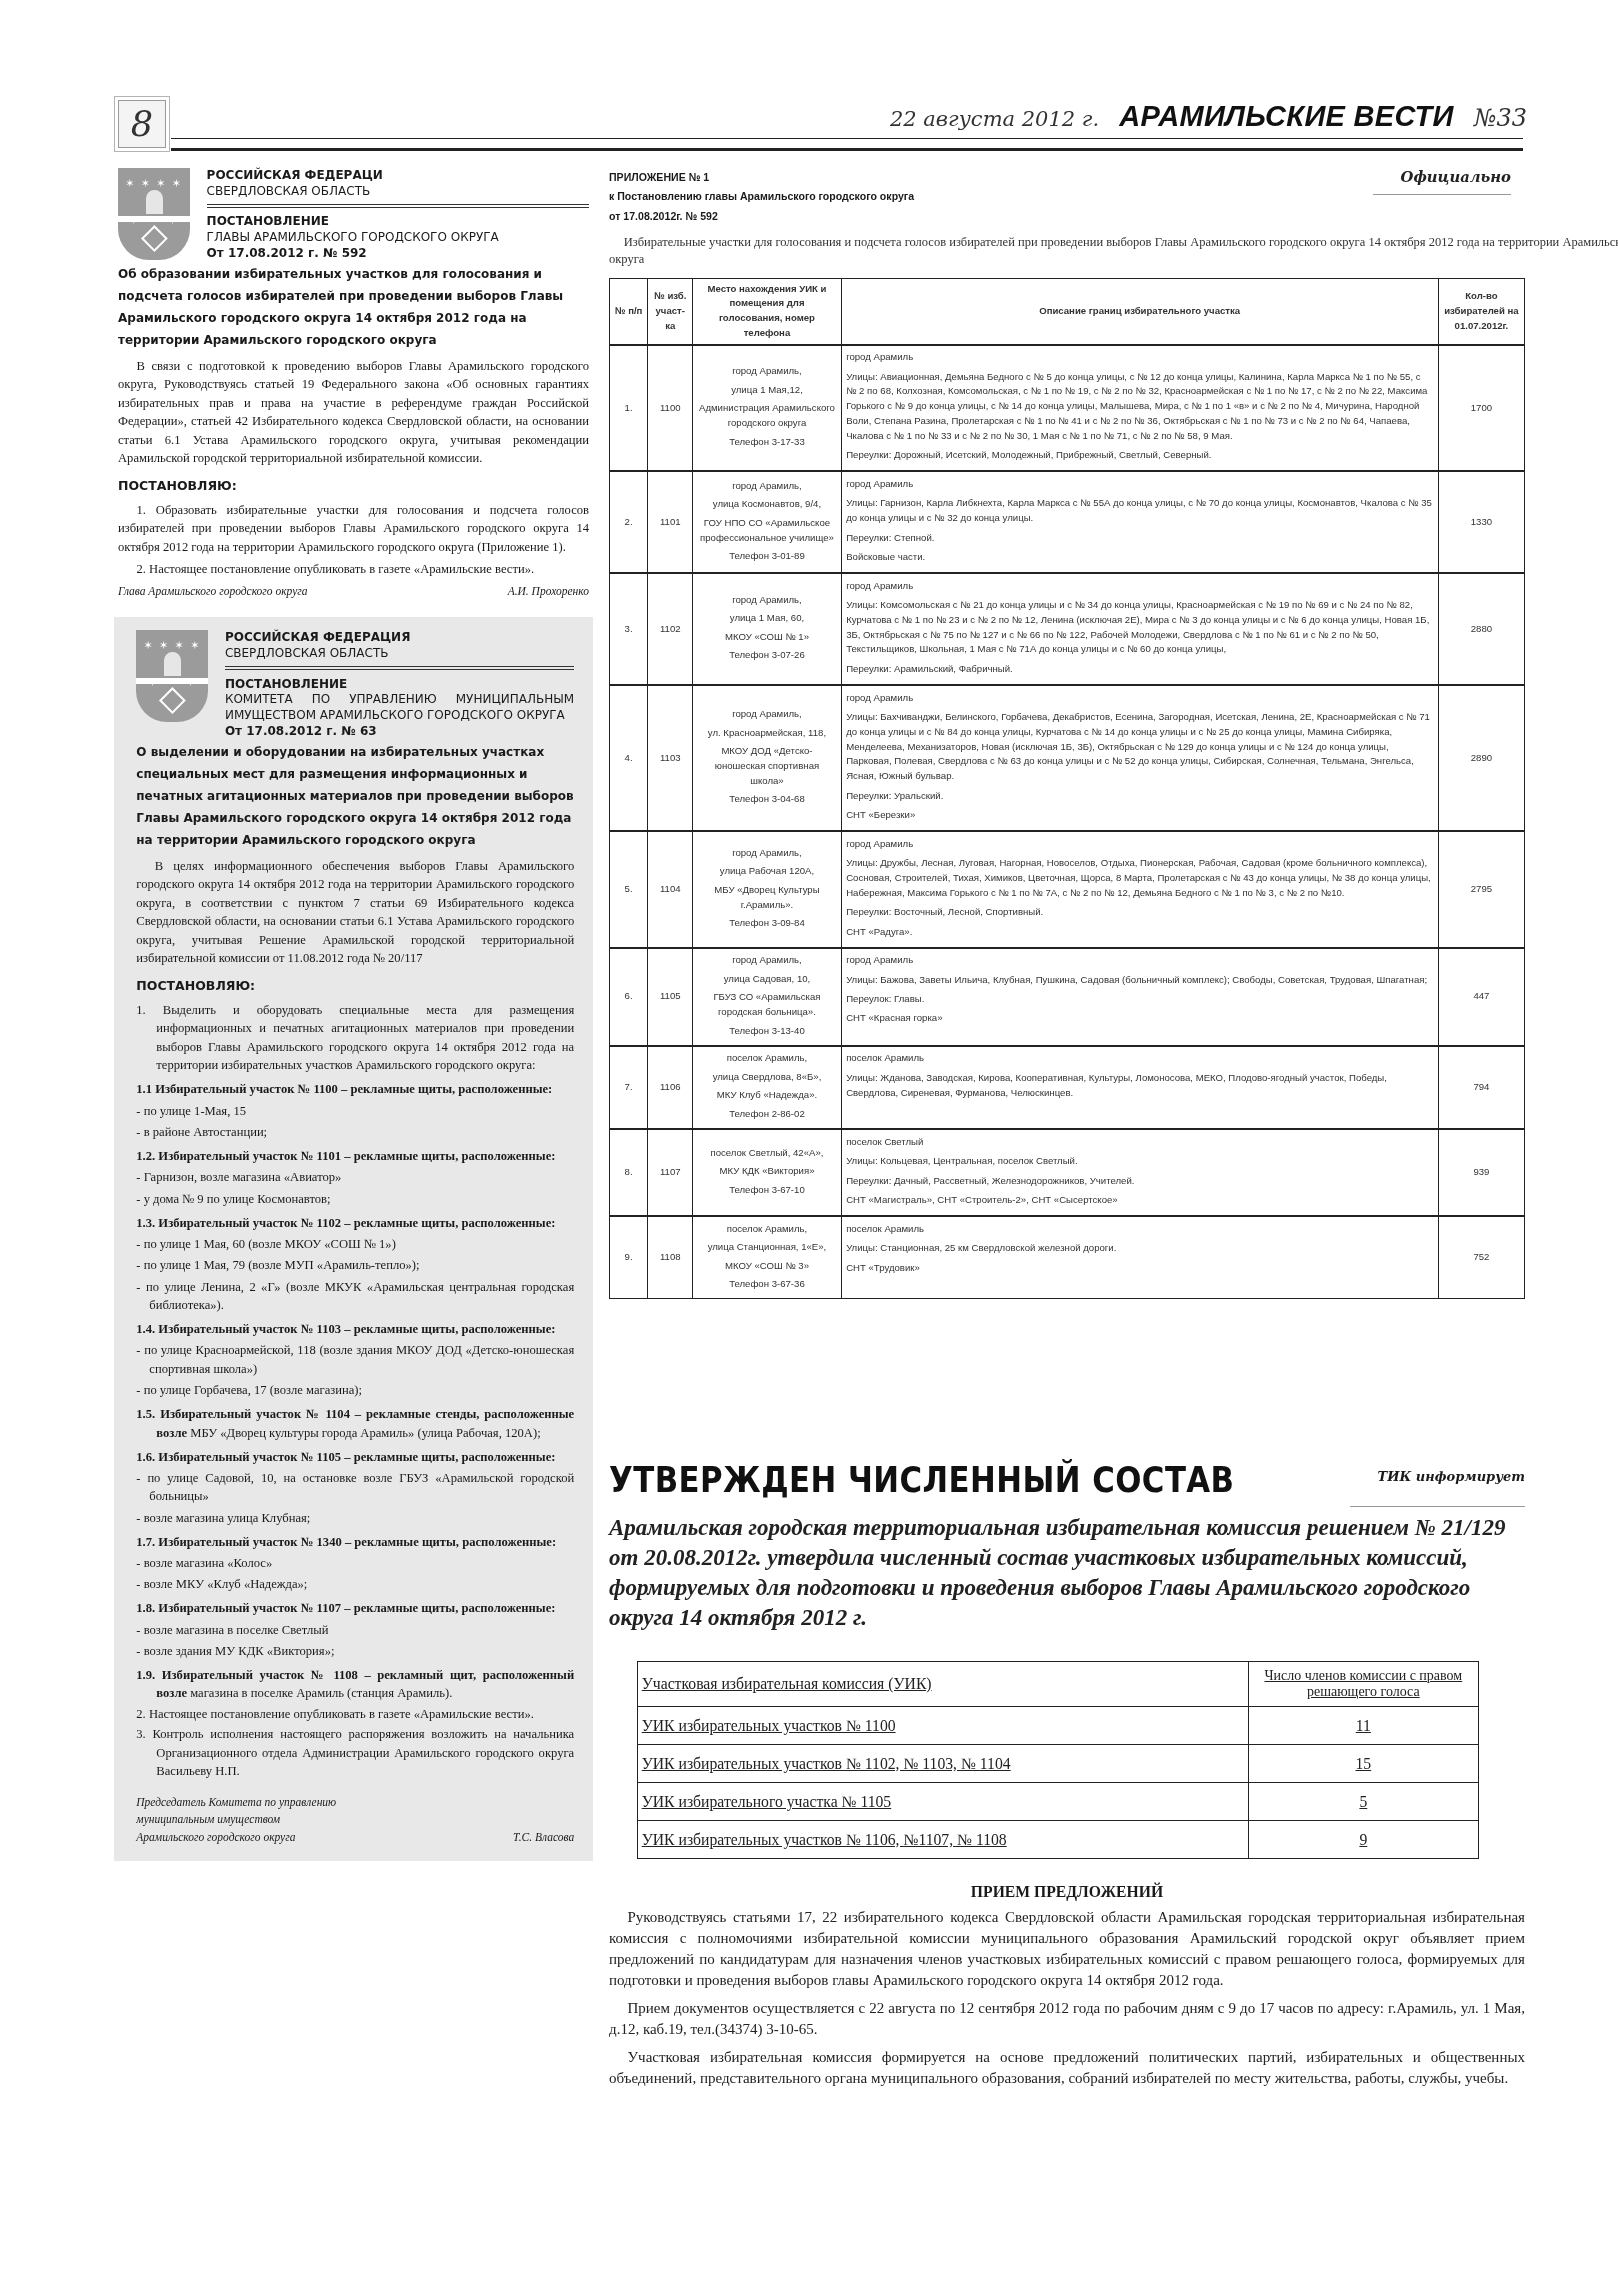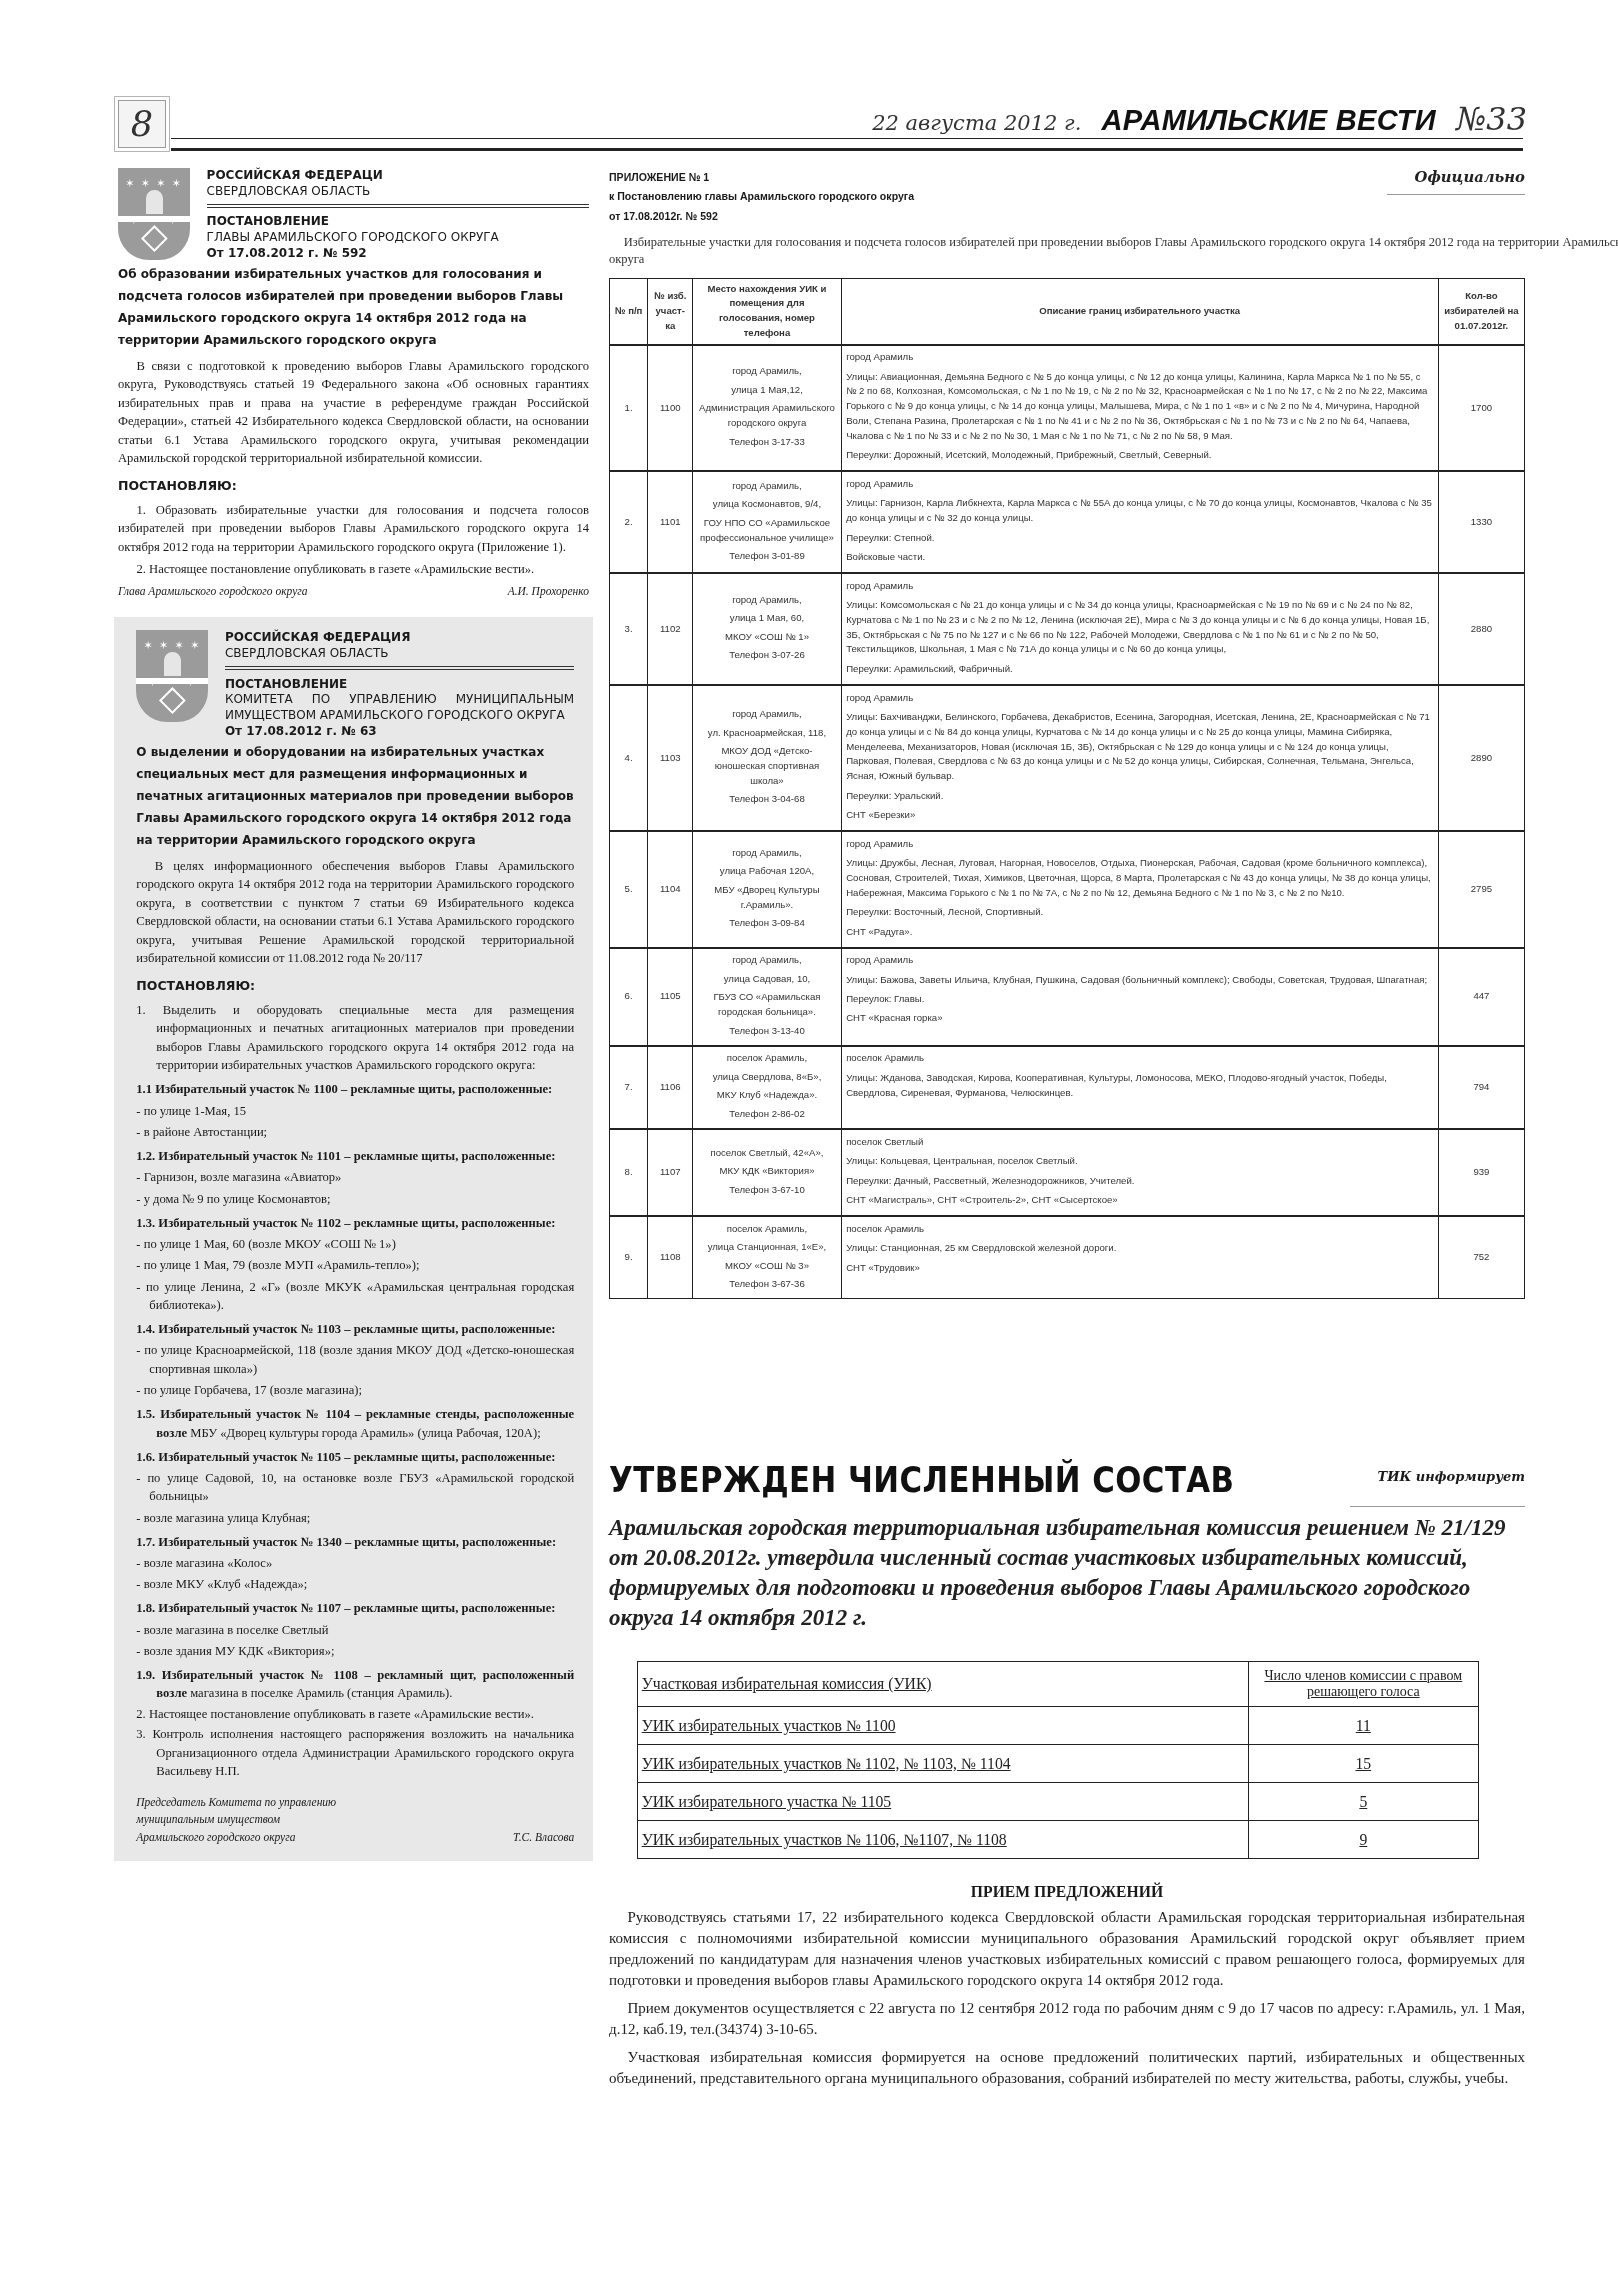--- a/index.html
+++ b/index.html
@@ -23,21 +23,21 @@
   .decree-title { font-family:"DejaVu Sans", sans-serif; font-weight:bold; font-size:12px; line-height:22px; margin:1.8px 0 5.5px; text-align:left; }
   .para { text-indent:18.5px; margin:0 0 3.7px; }
   .sec-label { font-family:"DejaVu Sans", sans-serif; font-weight:bold; font-size:12.5px; margin:9.2px 0 5.5px; }
   .sign-row { display:flex; justify-content:space-between; font-style:italic; font-size:11.5px; margin-top:3.7px; }
   .grey-box { background:#e8e8e8; margin:16.6px -3.7px 0; padding:13px 18.5px 14.8px 22px; }
   .item { margin:1.8px 0; padding-left:20px; text-indent:-20px; }
   .dash { margin:2.8px 0; padding-left:13px; text-indent:-13px; }
   
   .right-col { left:609px; top:168px; width:1096px; }
   .app-head { font-family:"Liberation Sans", sans-serif; font-weight:bold; font-size:11.5px; line-height:19.4px; transform:scaleX(0.92); transform-origin:left; }
-  .rubric { right:94px; top:168px; font-family:"DejaVu Serif", serif; font-style:italic; font-weight:bold; font-size:14.8px; color:#222; border-bottom:0.9px solid #999; padding:0 0 9.2px 28px; }
+  .rubric { right:108px; top:168px; font-family:"DejaVu Serif", serif; font-style:italic; font-weight:bold; font-size:14.8px; color:#222; border-bottom:0.9px solid #999; padding:0 0 9.2px 28px; }
   .app-intro { font-size:12.5px; line-height:17.5px; text-indent:14.8px; margin:7.4px 0 9.2px; color:#333; }
   table.precincts { border-collapse:collapse; width:916px; font-family:"Liberation Sans", sans-serif; font-size:9.6px; line-height:14.8px; color:#333; }
   table.precincts th, table.precincts td { border:1.4px solid #222; padding:2.8px 4.6px; vertical-align:middle; }
   table.precincts th { font-weight:bold; font-size:9.6px; text-align:center; }
   table.precincts tr.row td { border-top:2.8px solid #222; }
   td.c { text-align:center; }
   td.desc div { margin:1.8px 0 4.6px; }
   
   .article { left:609px; top:1460px; width:916px; }
   .art-title { font-family:"DejaVu Sans", sans-serif; font-size:35px; font-weight:bold; letter-spacing:0.5px; transform:scaleX(0.88); transform-origin:left; white-space:nowrap; color:#111; }
@@ -50,21 +50,21 @@
   .body-p { font-size:15px; line-height:21px; text-indent:18.5px; text-align:justify; margin:0 0 7.4px; color:#222; }
 </style>
 </head>
 <body>
 
 <div class="abs page-num-box">8</div>
 <div class="abs mast-lines"></div>
 <div class="abs" style="right:92px; top:100px; display:flex; align-items:baseline; gap:20px;">
   <span style="font-family:'DejaVu Serif',serif; font-style:italic; font-size:21px; color:#333;">22 августа 2012 г.</span>
   <span style="font-family:'Liberation Sans',sans-serif; font-weight:bold; font-style:italic; font-size:29px; color:#111; letter-spacing:0.3px;">АРАМИЛЬСКИЕ ВЕСТИ</span>
-  <span style="font-family:'DejaVu Serif',serif; font-style:italic; font-size:32px; color:#333;">№33</span>
+  <span style="font-family:'DejaVu Serif',serif; font-style:italic; font-size:24px; color:#333;">№33</span>
 </div>
 
 <div class="abs left-col">
   <div>
     <div class="decree-head">
       <div class="emblem">
         <div class="stars">✶ ✶ ✶ ✶ ✶<br>✶&nbsp;&nbsp;&nbsp;&nbsp;&nbsp;&nbsp;✶</div>
         <div class="tower"></div>
           <div class="wave"></div>
           <div class="diamond"></div>

